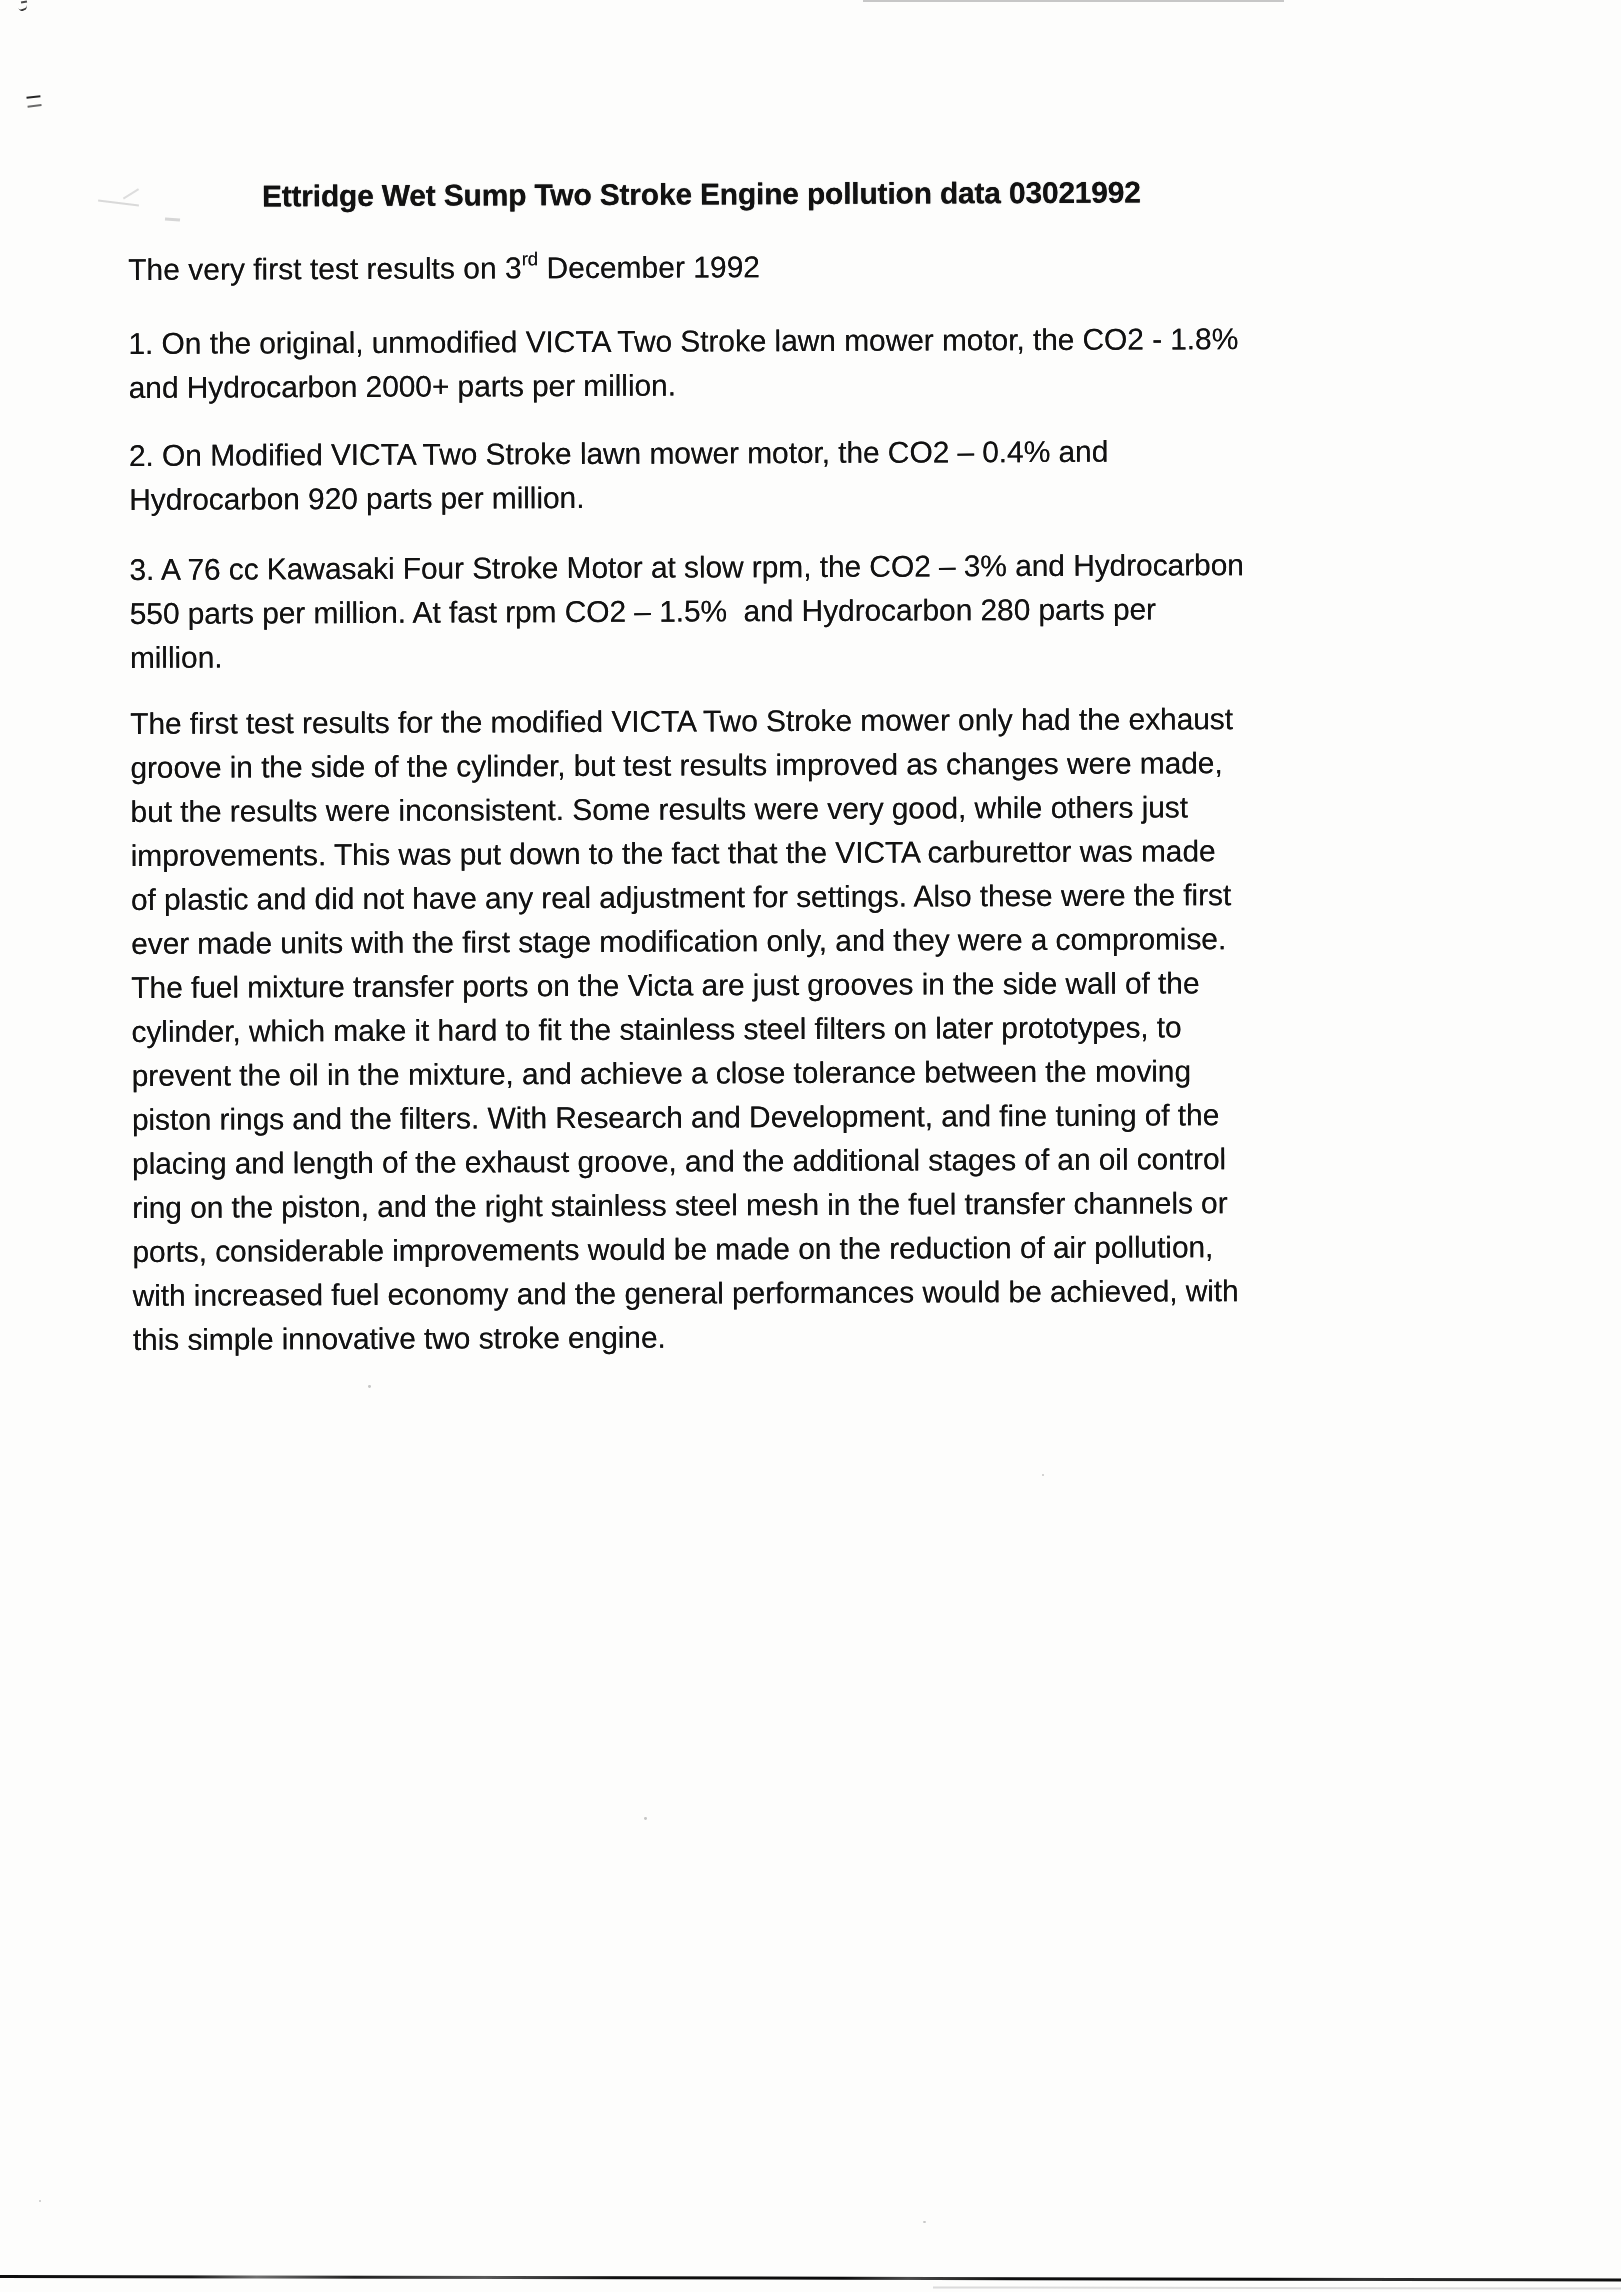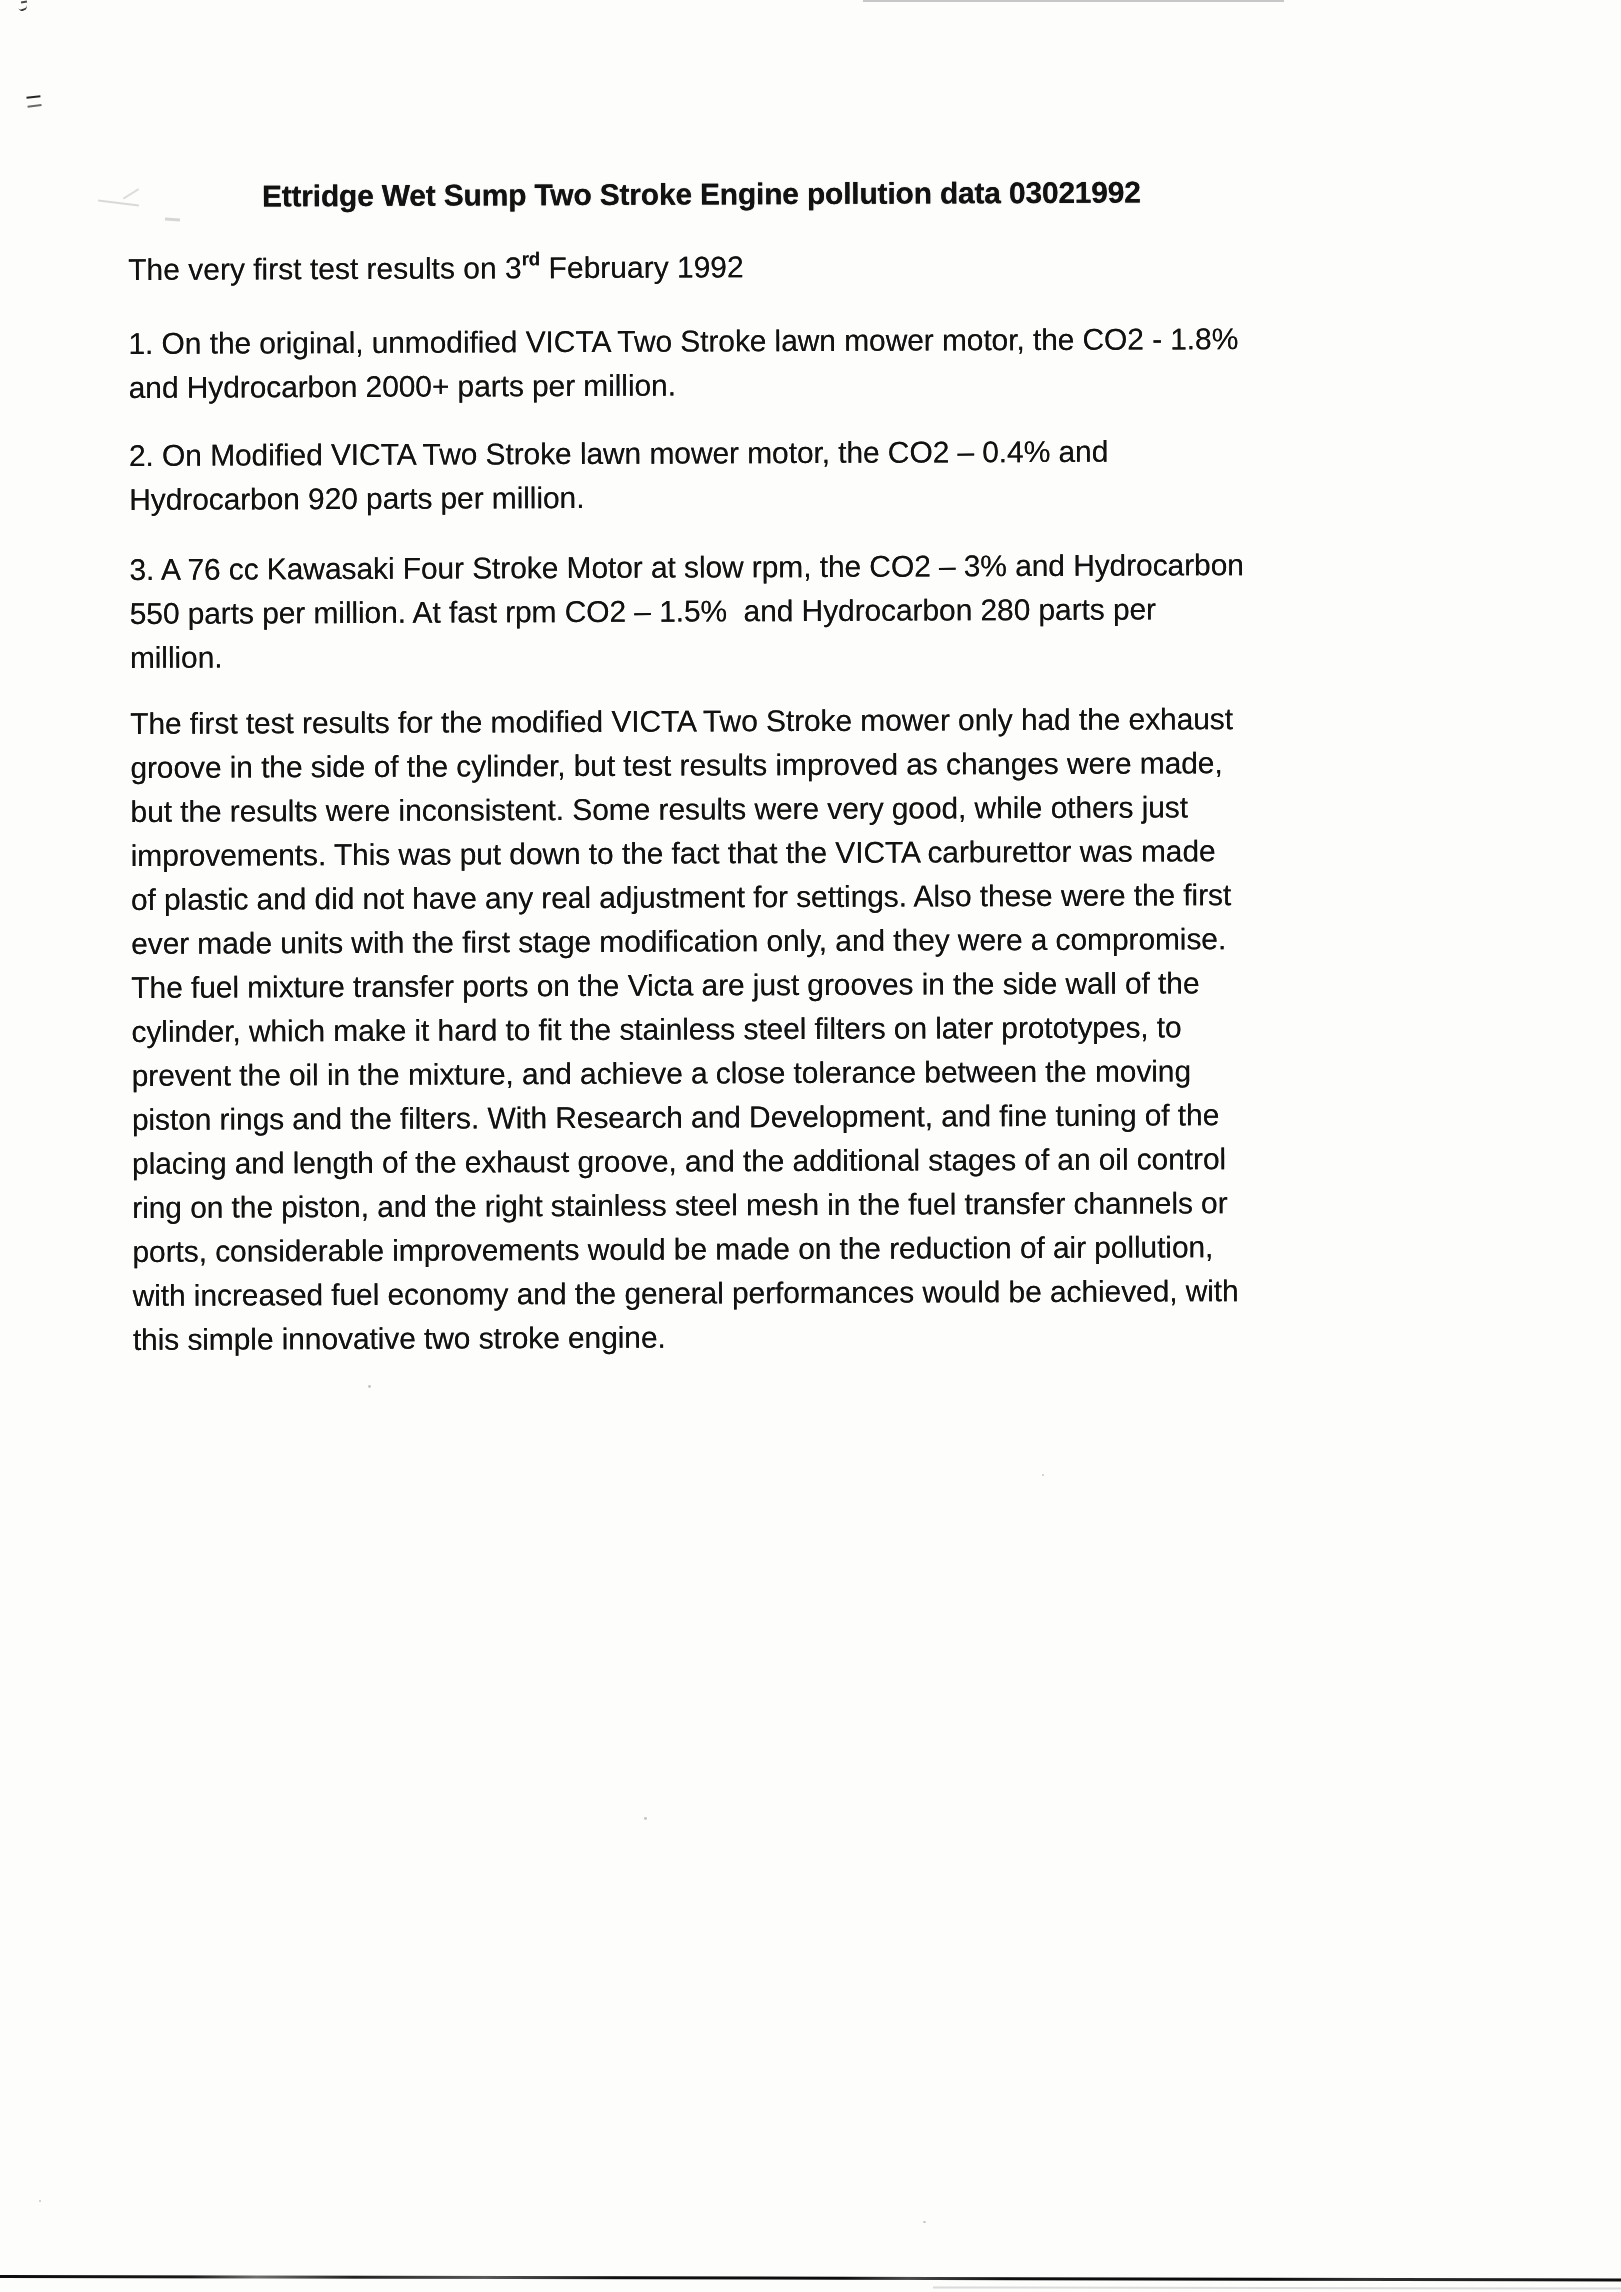--- a/index.html
+++ b/index.html
@@ -27,21 +27,21 @@
   }
   .subtitle {
     position: absolute; left: 131px; top: 245px;
     margin: 0;
     font-size: 30px; line-height: 44px; white-space: pre;
     text-shadow: 0 0 0.5px rgba(0,0,0,0.75);
   }
   .subtitle sup {
     font-size: 18.6px;
     vertical-align: baseline;
-    position: relative; top: -12.7px; font-weight: bold;
+    position: relative; top: -12.7px;
   }
   .para {
     position: absolute; left: 131px;
     margin: 0;
   }
   .tl {
     font-size: 30px;
     line-height: 44px;
     letter-spacing: -0.1px;
     white-space: pre;
@@ -94,21 +94,21 @@
     transform: rotate(0.1deg);
   }
 </style>
 </head>
 <body>
 
 <main class="sheet">
 
   <h1 class="title">Ettridge Wet Sump Two Stroke Engine pollution data 03021992</h1>
 
-  <p class="subtitle"><span>The very first test results on 3</span><sup>rd</sup><span> February 1992</span></p>
+  <p class="subtitle"><span>The very first test results on 3</span><sup>rd</sup><span> December 1992</span></p>
 
   <div class="para" style="top:319px">
     <div class="tl">1. On the original, unmodified VICTA Two Stroke lawn mower motor, the CO2 - 1.8%</div>
     <div class="tl">and Hydrocarbon 2000+ parts per million.</div>
   </div>
 
   <div class="para" style="top:431px">
     <div class="tl">2. On Modified VICTA Two Stroke lawn mower motor, the CO2 – 0.4% and</div>
     <div class="tl">Hydrocarbon 920 parts per million.</div>
   </div>

